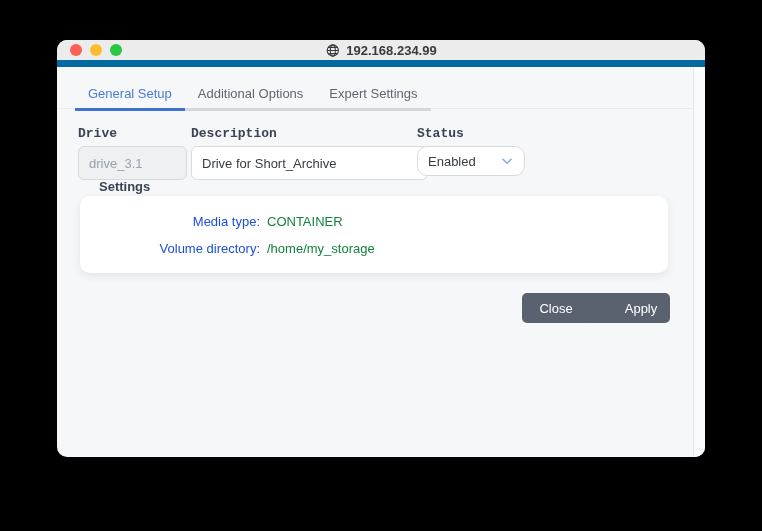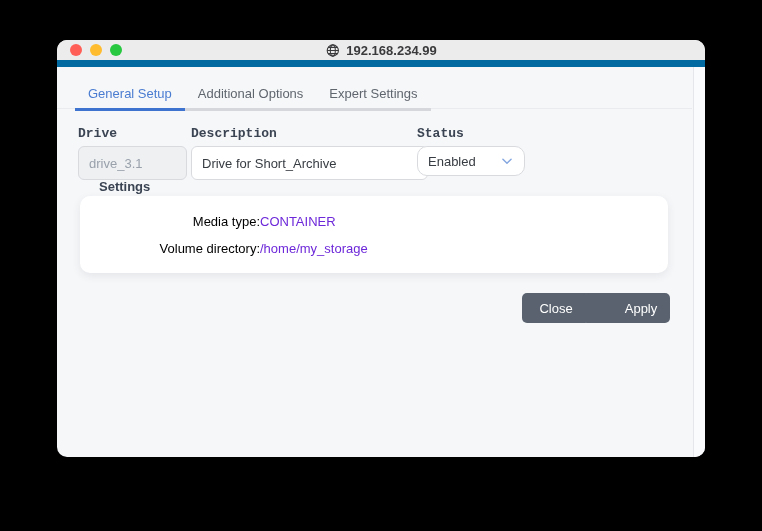--- a/index.html
+++ b/index.html
@@ -80,22 +80,22 @@
     position:absolute; left:23px; top:129px; width:588px; height:77px;
     background:#ffffff; border-radius:10px;
     box-shadow:0 3px 9px rgba(45,55,70,0.09);
   }
   .card-legend {
     position:absolute; left:42px; top:112px;
     font-size:13px; font-weight:bold; color:#3b4453; z-index:2;
   }
   .card-rows { padding-top:19px; display:flex; flex-direction:column; gap:13px; }
   .card-row { display:flex; font-size:13px; line-height:14px; }
-  .card-row .k { width:180px; text-align:right; color:#000000; }
-  .card-row .v { color:#6d28d9; }
+  .card-row .k { width:180px; text-align:right; color:#1d4ed8; }
+  .card-row .v { margin-left:7px; color:#15803d; }
   
   .btn {
     position:absolute; top:226px; height:30px;
     background:#59626e; color:#fff; border:none; border-radius:5px;
     font-family:"Liberation Sans", sans-serif; font-size:13px;
     cursor:pointer;
   }
   .btn-close { left:465px; width:68px; }
   .btn-apply { left:525px; width:88px;padding-left:30px; }
   .icon svg { display:block; }

